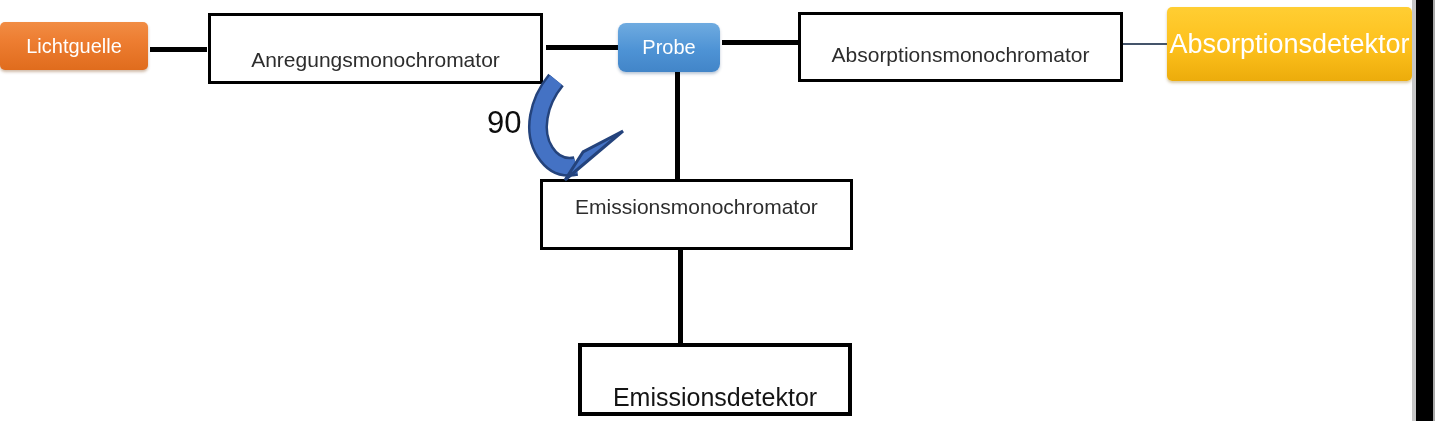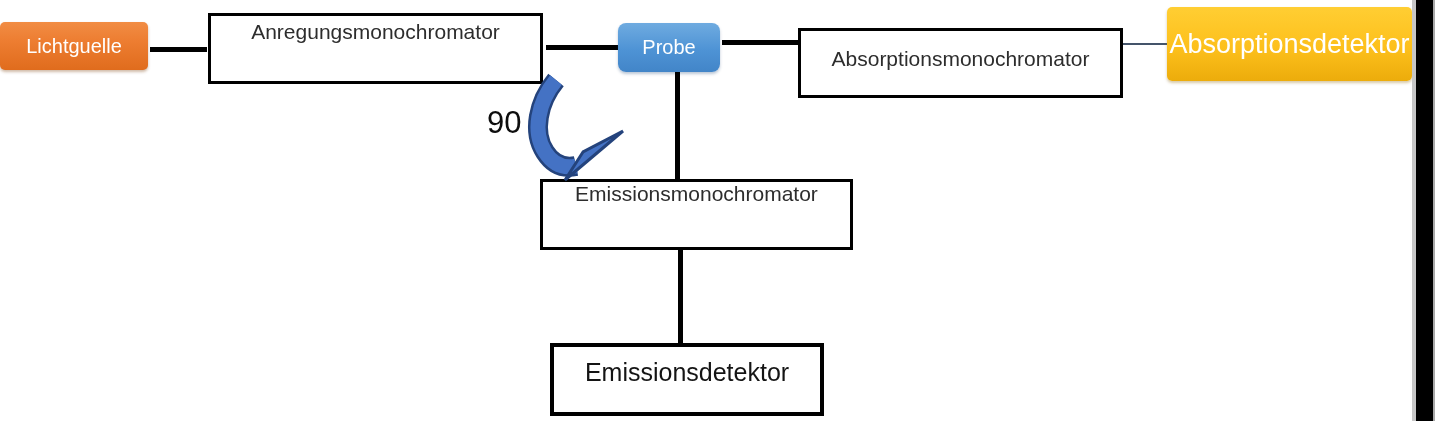--- a/index.html
+++ b/index.html
@@ -29,40 +29,40 @@
     color: #ffffff;
     border-radius: 5px;
   }
 
   .n-lichtquelle {
     left: 0px; top: 22px; width: 148px; height: 48px;
     background: linear-gradient(180deg, #F4975199 0%, #ED7D31 40%, #E06C1D 100%), #ED7D31;
     box-shadow: 0 2px 3px rgba(120,60,10,0.35);
     font-size: 20px;
   }
-  .n-anregung { left: 208px; top: 13px; width: 335px; height: 71px; padding-top: 4px; }
+  .n-anregung { left: 208px; top: 13px; width: 335px; height: 71px; padding-top: 32px; }
   .n-probe {
     left: 618px; top: 23px; width: 102px; height: 49px;
     background: linear-gradient(180deg, #6FABE0 0%, #4E93D5 55%, #4285C8 100%);
     border-radius: 8px;
     box-shadow: 0 2px 3px rgba(30,70,120,0.3);
     font-size: 20px;
   }
-  .n-absorpmono { left: 798px; top: 12px; width: 325px; height: 70px; padding-top: 16px; margin-top: 16px; }
+  .n-absorpmono { left: 798px; top: 12px; width: 325px; height: 70px; padding-top: 28px; }
   .n-absorpdet {
     left: 1167px; top: 7px; width: 245px; height: 74px;
     background: linear-gradient(180deg, #FFCE33 0%, #FDC01C 55%, #ECAC0B 100%);
     box-shadow: 0 2px 3px rgba(140,100,0,0.35);
     font-size: 27px;
   }
-  .n-emimono { left: 540px; top: 179px; width: 313px; height: 71px; }
+  .n-emimono { left: 540px; top: 179px; width: 313px; height: 71px; padding-top: 13px; }
   .n-emidet {
-    left: 550px; top: 343px; width: 274px; height: 73px;
+    left: 578px; top: 343px; width: 274px; height: 73px;
     border-width: 4px; padding-top: 11px;
-    font-size: 25px; color: #141414;
+    font-size: 25px; color: #141414; align-items: flex-end;
   }
 
   .conn { position: absolute; background: #000000; }
   .c1 { left: 150px; top: 47px; width: 57px; height: 5px; }
   .c2 { left: 546px; top: 45px; width: 72px; height: 5px; }
   .c3 { left: 722px; top: 40px; width: 76px; height: 5px; }
   .c-thin { left: 1123px; top: 43px; width: 44px; height: 2px; background: #44546A; }
   .v1 { left: 675px; top: 72px; width: 5px; height: 107px; }
   .v2 { left: 678px; top: 250px; width: 5px; height: 93px; }
 

